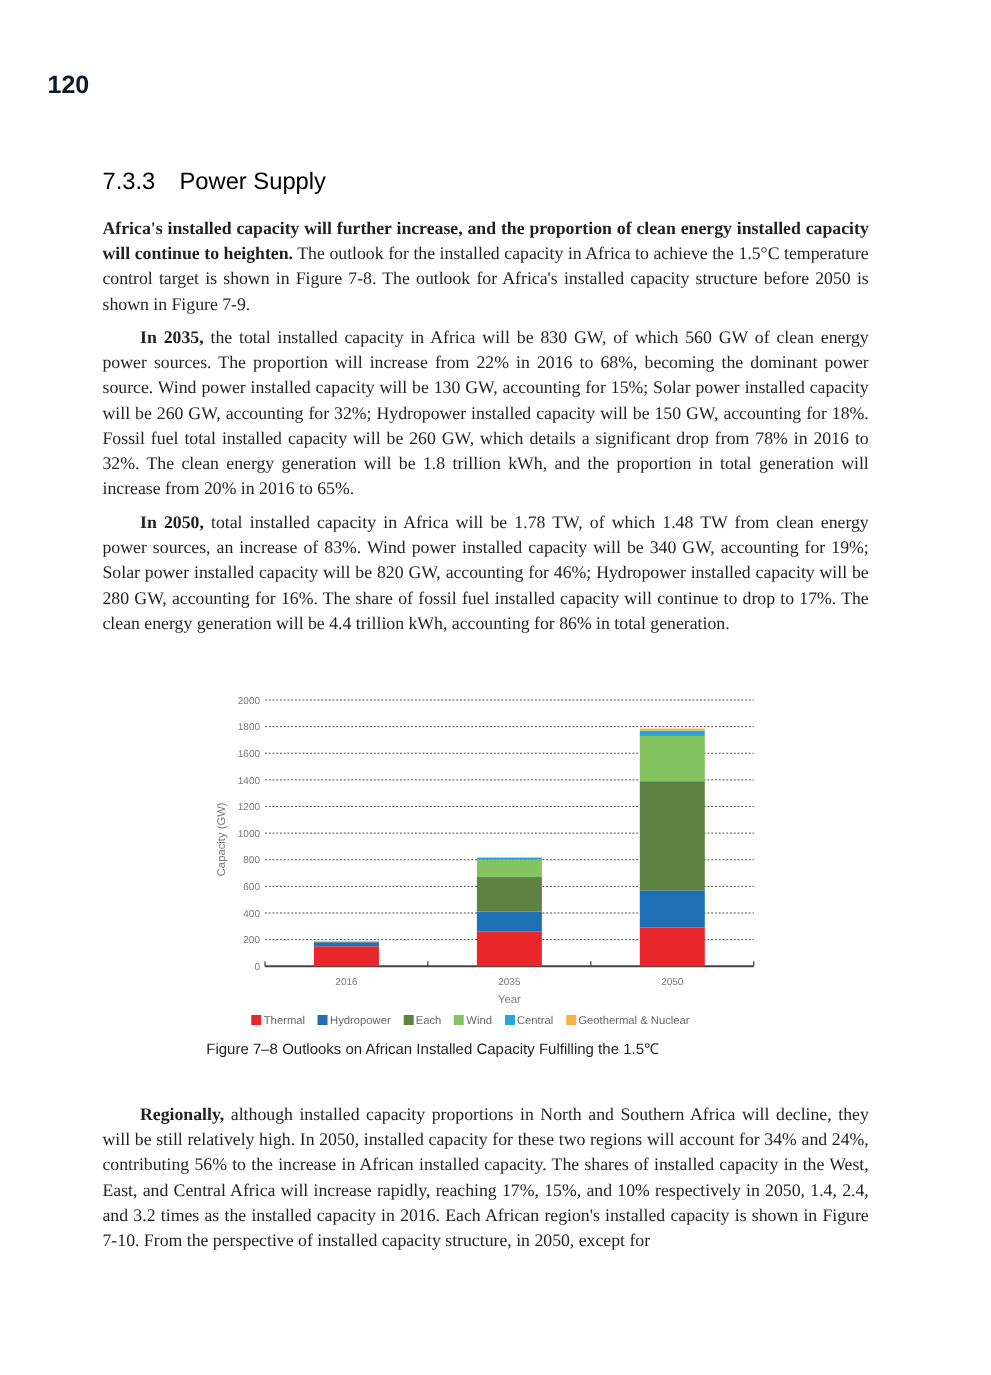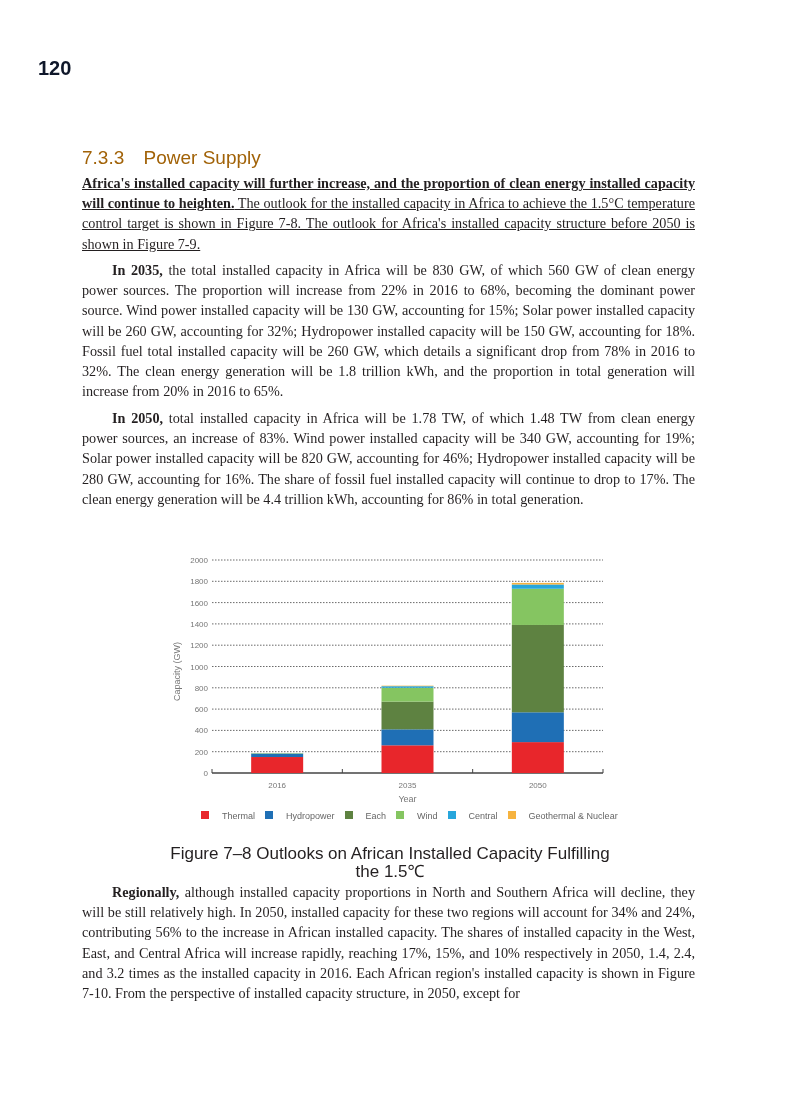--- a/index.html
+++ b/index.html
@@ -1,34 +1,34 @@
 <!DOCTYPE html>
 <html><head>
 <meta charset="utf-8">
 <style>
   html, body { margin: 0; padding: 0; background: #ffffff; }
   body { width: 793px; height: 1100px; position: relative; overflow: hidden; font-family: "Liberation Serif", serif; color: #231f20; }
   .page-number { position: absolute; left: 38px; top: 57px; font-family: "Liberation Sans", sans-serif; font-weight: bold; font-size: 20px; color: #0f172a; }
-  .section-title { position: absolute; left: 82px; top: 135px; font-family: "Liberation Sans", sans-serif; font-size: 19px; color: #a16207; margin-top: 12px; }
+  .section-title { position: absolute; left: 82px; top: 135px; font-family: "Liberation Sans", sans-serif; font-size: 19px; color: #000000; }
   .section-title .num { margin-right: 14px; }
   .para { position: absolute; left: 82px; width: 613px; font-size: 14.2px; line-height: 20.2px; text-align: justify; }
   .para.indent { text-indent: 30px; }
   .para b { font-weight: bold; }
-  #p1 { top: 173px; text-decoration: underline; }
+  #p1 { top: 173px; }
   #p2 { top: 260px; }
   #p3 { top: 408px; font-family: Liberation Serif, serif; }
   #p4 { top: 882px; }
   .chart { position: absolute; left: 165px; top: 550px; width: 450px; height: 330px; font-family: "Liberation Sans", sans-serif; }
   .chart svg { position: absolute; left: 0; top: 0; }
   .tick-label { font-size: 8px; fill: #777; }
   .axis-title { font-size: 9px; fill: #777; }
   .legend { position: absolute; left: 36px; top: 261px; display: flex; gap: 10px; font-size: 9px; color: #666; white-space: nowrap; }
-  .legend-item { display: flex; align-items: flex-start; gap: 13px; }
+  .legend-item { display: flex; align-items: center; gap: 2px; }
   .legend-swatch { width: 8px; height: 8px; display: inline-block; }
-  .caption { position: absolute; left: 0; top: 295px; width: 450px; text-align: center; font-size: 17px; line-height: 18px; color: #231f20; }
+  .caption { position: absolute; left: 0; top: 280px; width: 450px; text-align: left; font-size: 12px; line-height: 18px; color: #231f20; }
 </style>
 </head>
 <body>
 
 <div class="page-number">120</div>
 
 <div class="section-title">
   <span class="num">7.3.3</span>
   <span>Power Supply</span>
 </div>

